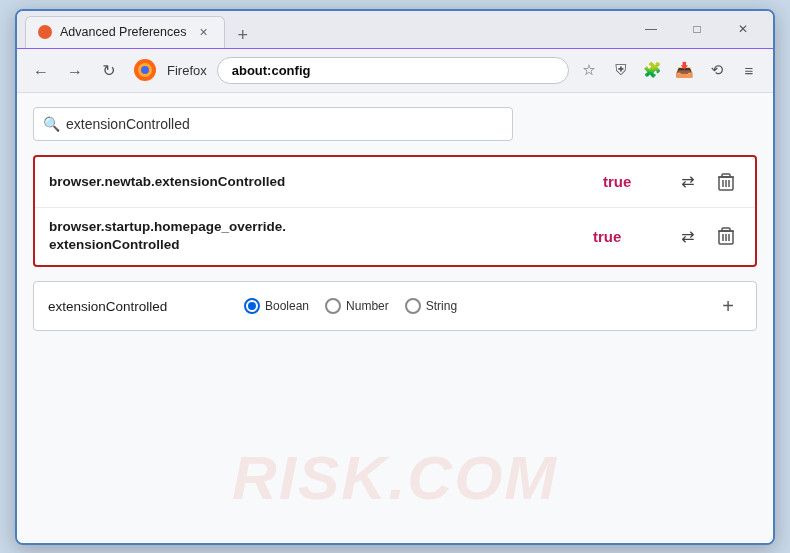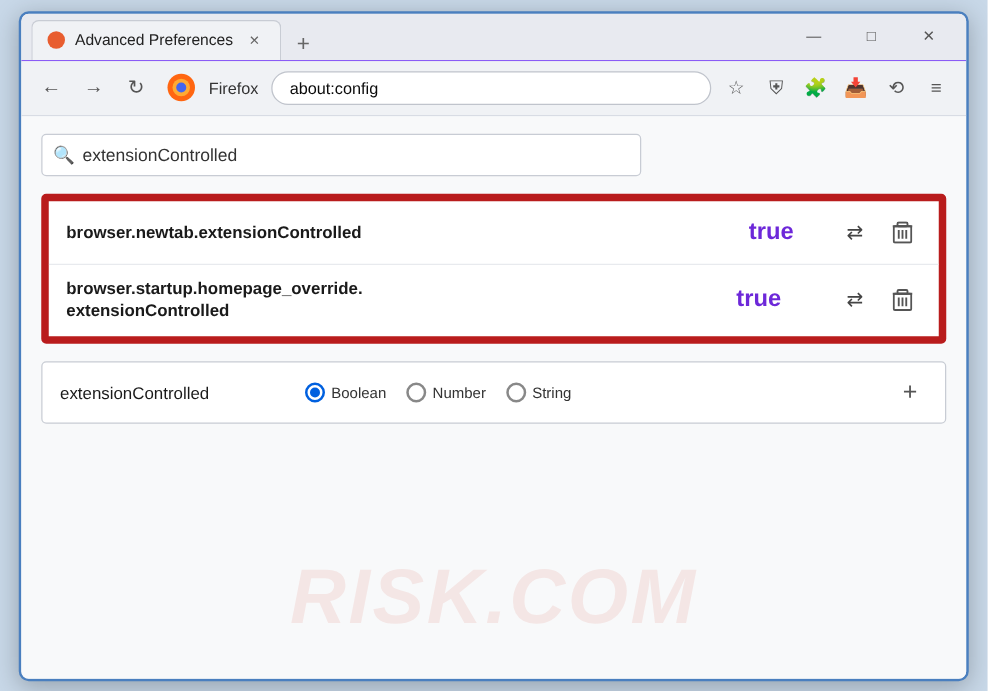--- a/index.html
+++ b/index.html
@@ -136,20 +136,21 @@
       border-radius: 20px;
       padding: 5px 14px;
       font-size: 13px;
       color: #333;
       display: flex;
       align-items: center;
     }
     .url-text {
       font-size: 13px;
       color: #0a0a0a;
+      font-weight: bold;
     }
     .nav-icons-right {
       display: flex;
       align-items: center;
       gap: 4px;
     }
     .nav-icon {
       width: 28px;
       height: 28px;
       display: flex;
@@ -227,21 +228,21 @@
       height: 16px;
       border: 2px solid #888;
       border-radius: 2px;
       background: white;
       display: inline-block;
     }
 
     
     .prefs-table {
       background: white;
-      border: 6px solid #b91c1c;
+      border: 2px solid #b91c1c;
       border-radius: 4px;
       overflow: hidden;
       margin-bottom: 14px;
     }
     .pref-row {
       display: flex;
       align-items: center;
       padding: 10px 14px;
       border-bottom: 1px solid #e8eaee;
       min-height: 44px;
@@ -251,22 +252,22 @@
       font-weight: 700;
       font-size: 13.5px;
       color: #1a1a1a;
       flex: 1;
     }
     .pref-name.two-line {
       line-height: 1.4;
     }
     .pref-value {
       font-weight: 700;
-      font-size: 19px;
-      color: #6d28d9;
+      font-size: 15px;
+      color: #be185d;
       margin-right: 30px;
       min-width: 40px;
     }
     .pref-actions {
       display: flex;
       align-items: center;
       gap: 8px;
     }
     .action-btn {
       width: 30px;

